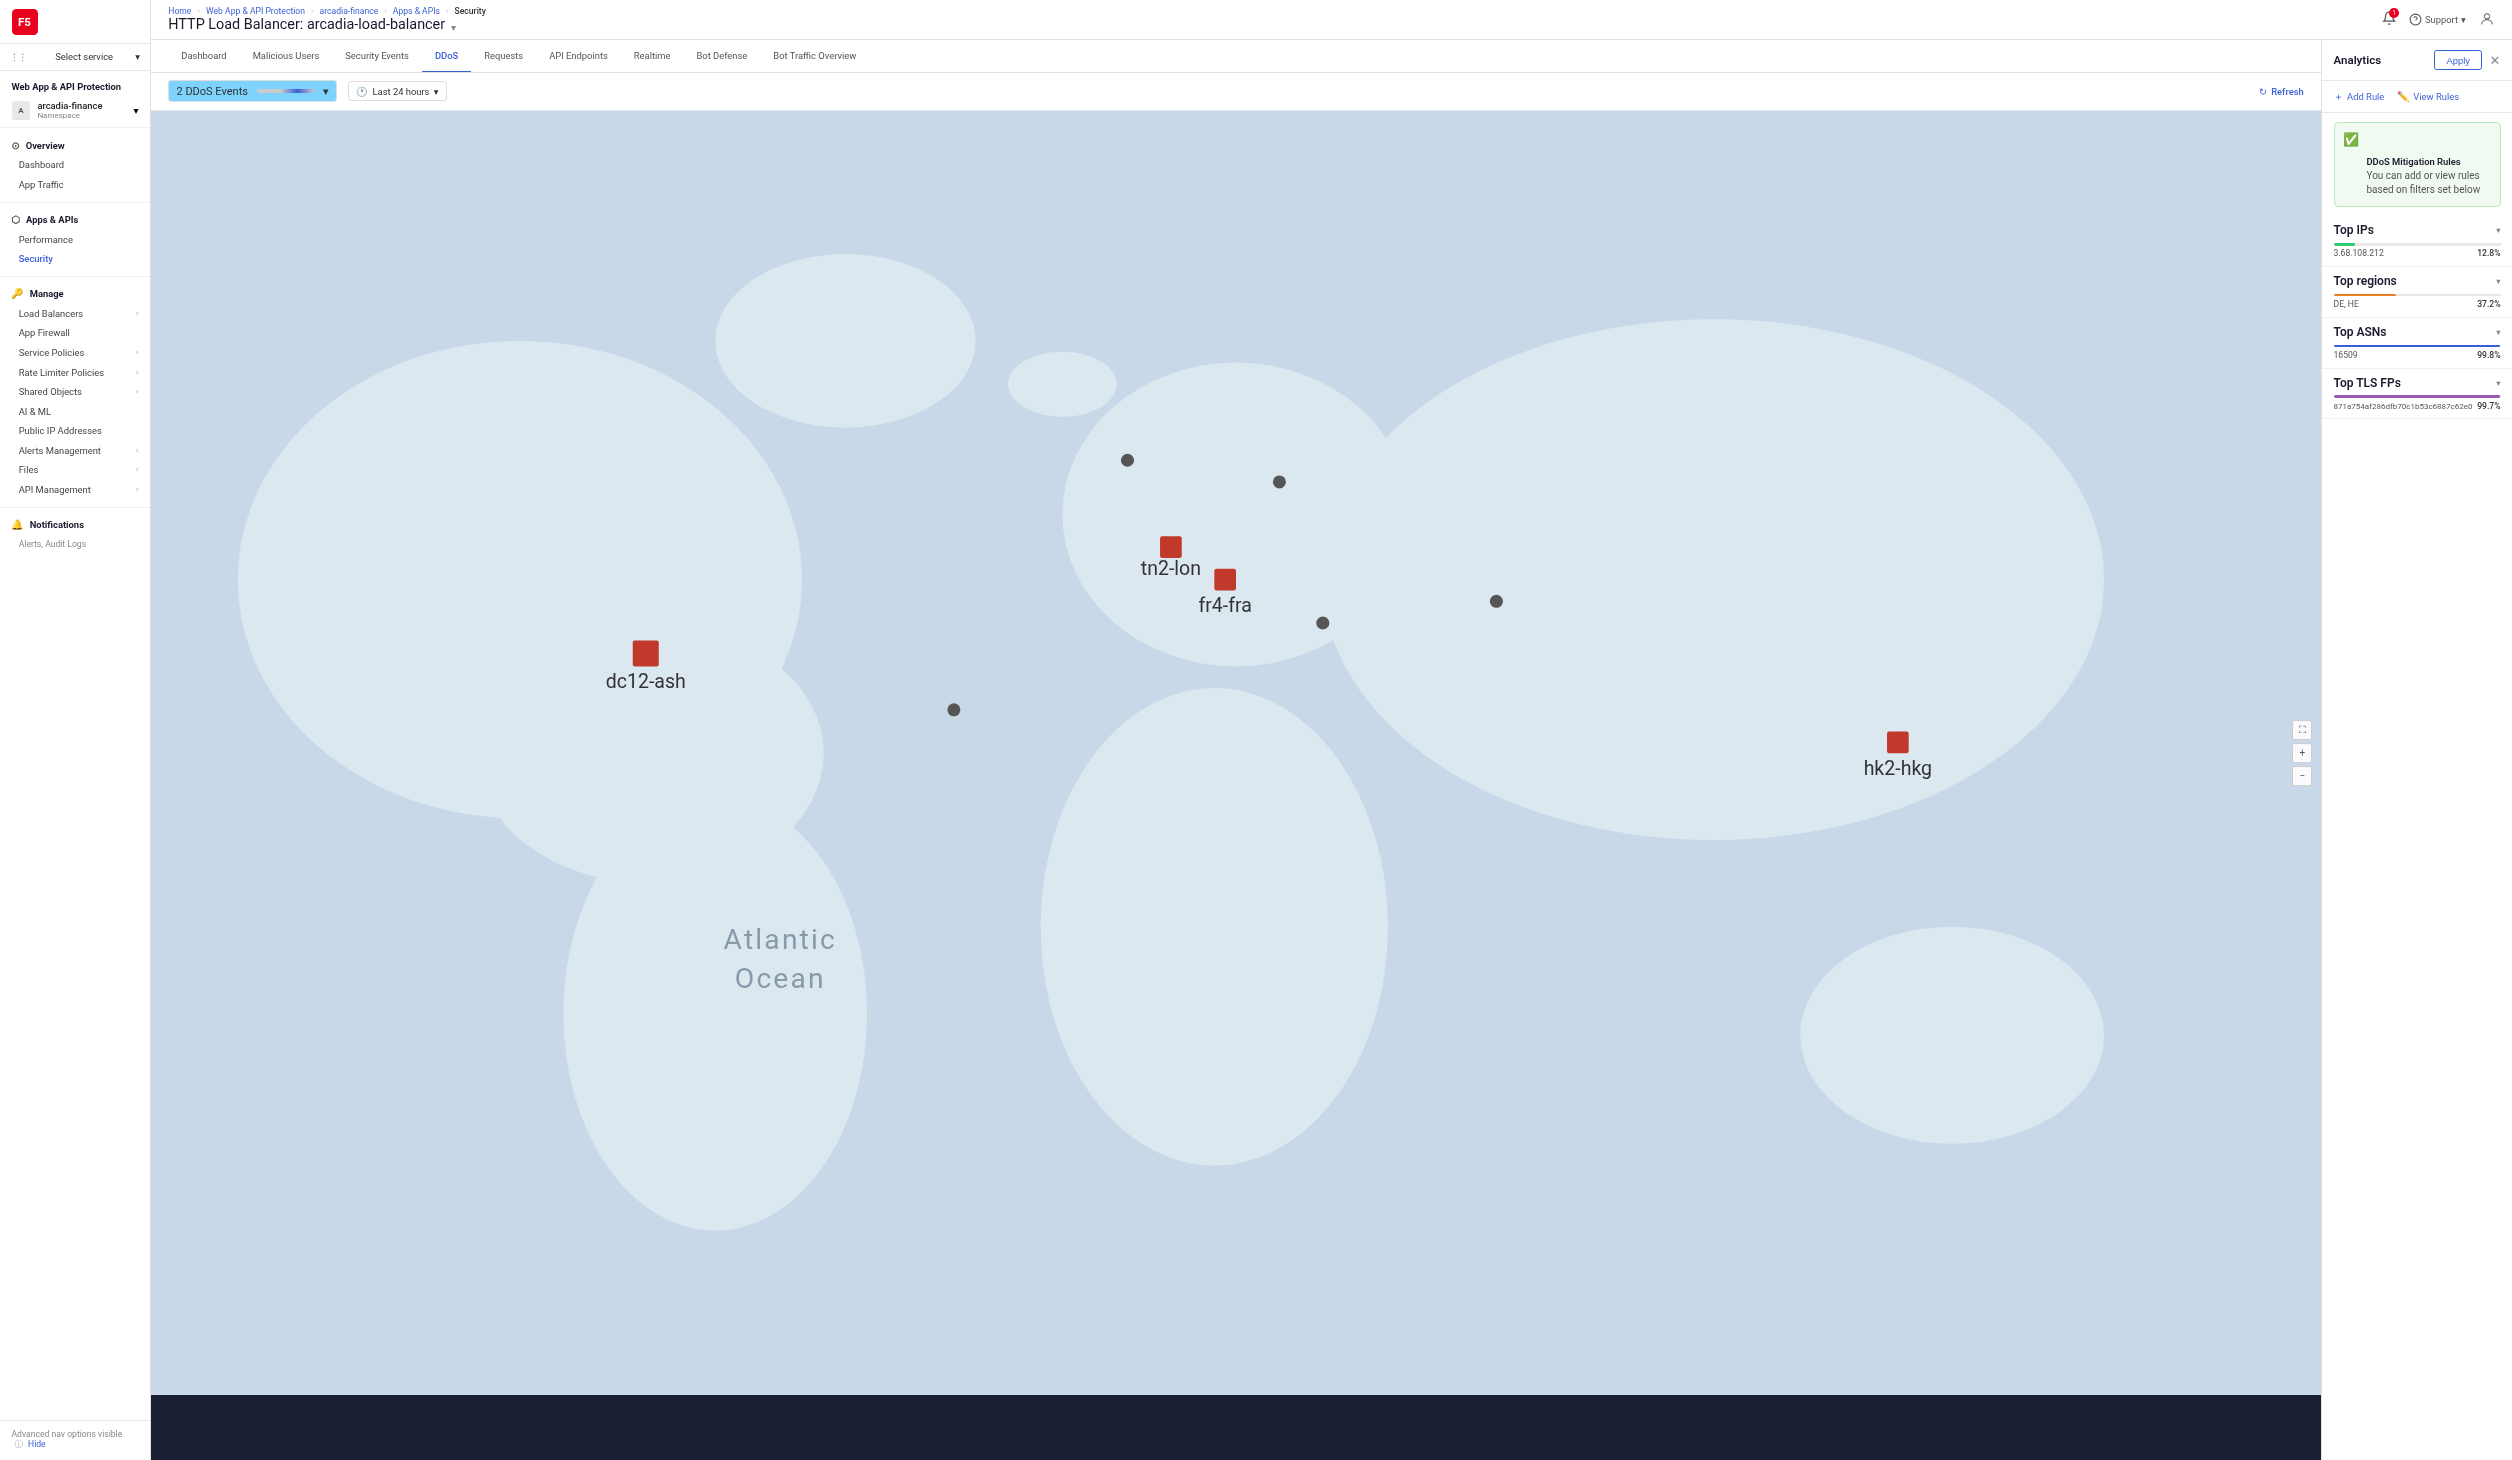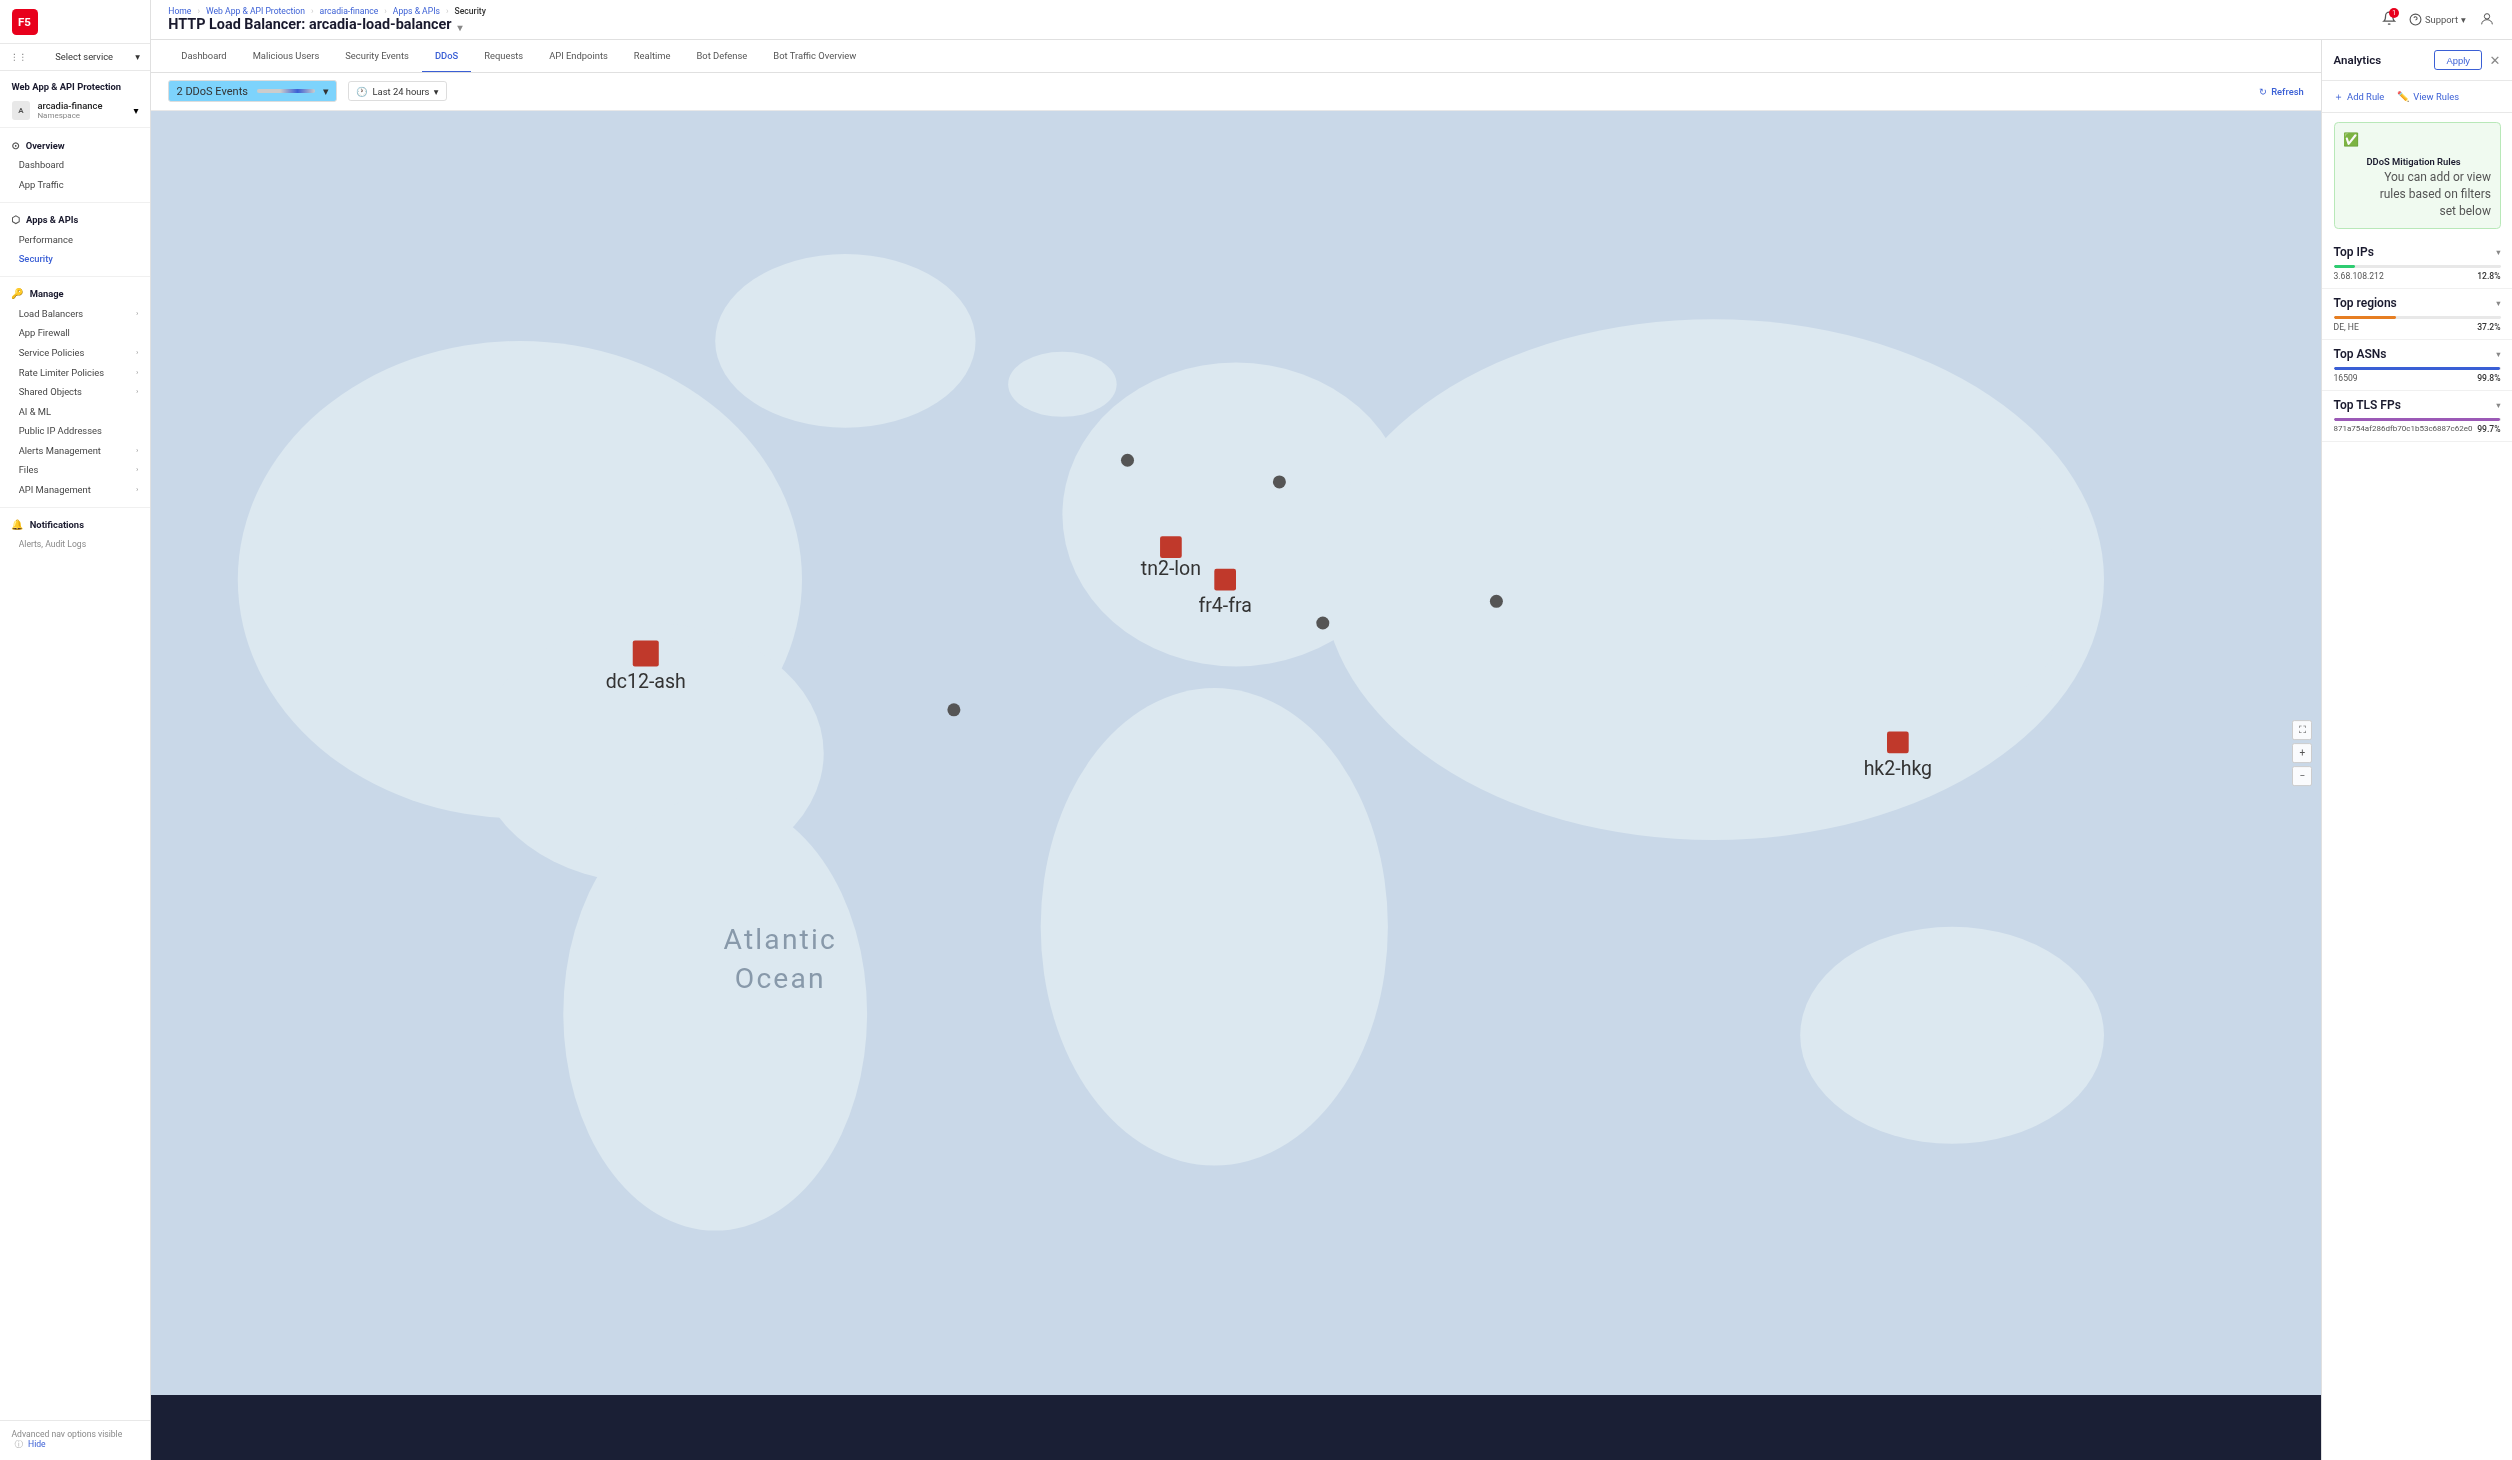--- a/index.html
+++ b/index.html
@@ -28,21 +28,21 @@
 
     
     .main { flex: 1; display: flex; flex-direction: column; overflow: hidden; }
 
     
     .topbar { background: #fff; border-bottom: 0.7px solid #e0e0e0; padding: 0 17.3px; display: flex; align-items: center; justify-content: space-between; height: 40px; flex-shrink: 0; }
     .breadcrumb { font-size: 8.6px; color: #888; display: flex; align-items: center; gap: 6px; }
     .breadcrumb a { color: #3a5fd5; text-decoration: none; }
     .breadcrumb-sep { color: #ccc; }
     .breadcrumb-current { color: #333; font-weight: 500; }
-    .page-title { font-size: 14.4px; font-weight: 700; color: #1a1a2e; display: flex; align-items: flex-end; gap: 5.8px; }
+    .page-title { font-size: 14.4px; font-weight: 400; color: #1a1a2e; display: flex; align-items: flex-end; gap: 5.8px; }
     .page-title-caret { color: #888; font-size: 10px; cursor: pointer; }
     .topbar-right { display: flex; align-items: center; gap: 13px; }
     .notif-btn { position: relative; cursor: pointer; color: #555; }
     .notif-badge { position: absolute; top: -2.9px; right: -2.9px; background: #e8001c; color: white; border-radius: 50%; width: 10px; height: 10px; font-size: 6.5px; display: flex; align-items: center; justify-content: center; }
     .support-btn { display: flex; align-items: center; gap: 2.9px; cursor: pointer; color: #555; font-size: 9.4px; }
     .user-btn { cursor: pointer; color: #555; }
 
     
     .content { flex: 1; display: flex; overflow: hidden; }
     .main-content { flex: 1; display: flex; flex-direction: column; overflow: hidden; background: #f8f9fa; }
@@ -73,21 +73,21 @@
     .analytics-header-actions { display: flex; align-items: center; gap: 7.2px; }
     .apply-btn { border: 0.7px solid #3a5fd5; color: #3a5fd5; background: #fff; padding: 3.6px 11.5px; border-radius: 2.9px; font-size: 9.4px; cursor: pointer; font-weight: 500; }
     .close-btn { color: #888; cursor: pointer; font-size: 13px; line-height: 1; }
     .analytics-actions { padding: 8.6px 11.5px; border-bottom: 0.7px solid #e8e8e8; display: flex; align-items: center; gap: 13px; }
     .analytics-action { display: flex; align-items: center; gap: 3.6px; color: #3a5fd5; font-size: 9.4px; cursor: pointer; }
     .analytics-action-icon { font-size: 10px; }
     .mitigation-box { margin: 8.6px 11.5px; background: #f0faf0; border: 0.7px solid #b8e8b8; border-radius: 4.3px; padding: 8.6px; display: flex; gap: 7.2px; }
     .mitigation-icon { color: #2ecc71; font-size: 13px; flex-shrink: 0; margin-top: 0.7px; }
     .mitigation-content { flex: 1; }
     .mitigation-title { font-weight: 600; font-size: 9.4px; color: #1a1a2e; margin-bottom: 2.9px; margin-top: 24px; }
-    .mitigation-desc { font-size: 12px; color: #555; line-height: 1.4; text-align: right; }
+    .mitigation-desc { font-size: 10px; color: #555; line-height: 1.4; }
     .analytics-section { padding: 7.2px 11.5px; border-bottom: 0.7px solid #f0f0f0; }
     .analytics-section-header { display: flex; align-items: center; justify-content: space-between; cursor: pointer; }
     .analytics-section-title { font-size: 12px; font-weight: 600; color: #1a1a2e; }
     .analytics-section-chevron { color: #888; font-size: 8.6px; }
     .analytics-bar-row { margin-top: 5.8px; }
     .analytics-bar { height: 2.9px; background: #e8e8e8; border-radius: 1.4px; margin-bottom: 2.9px; position: relative; overflow: hidden; }
     .analytics-bar-fill { height: 100%; border-radius: 1.4px; }
     .analytics-bar-fill.green { background: #2ecc71; }
     .analytics-bar-fill.orange { background: #e67e22; }
     .analytics-bar-fill.blue { background: #3a5fd5; }

